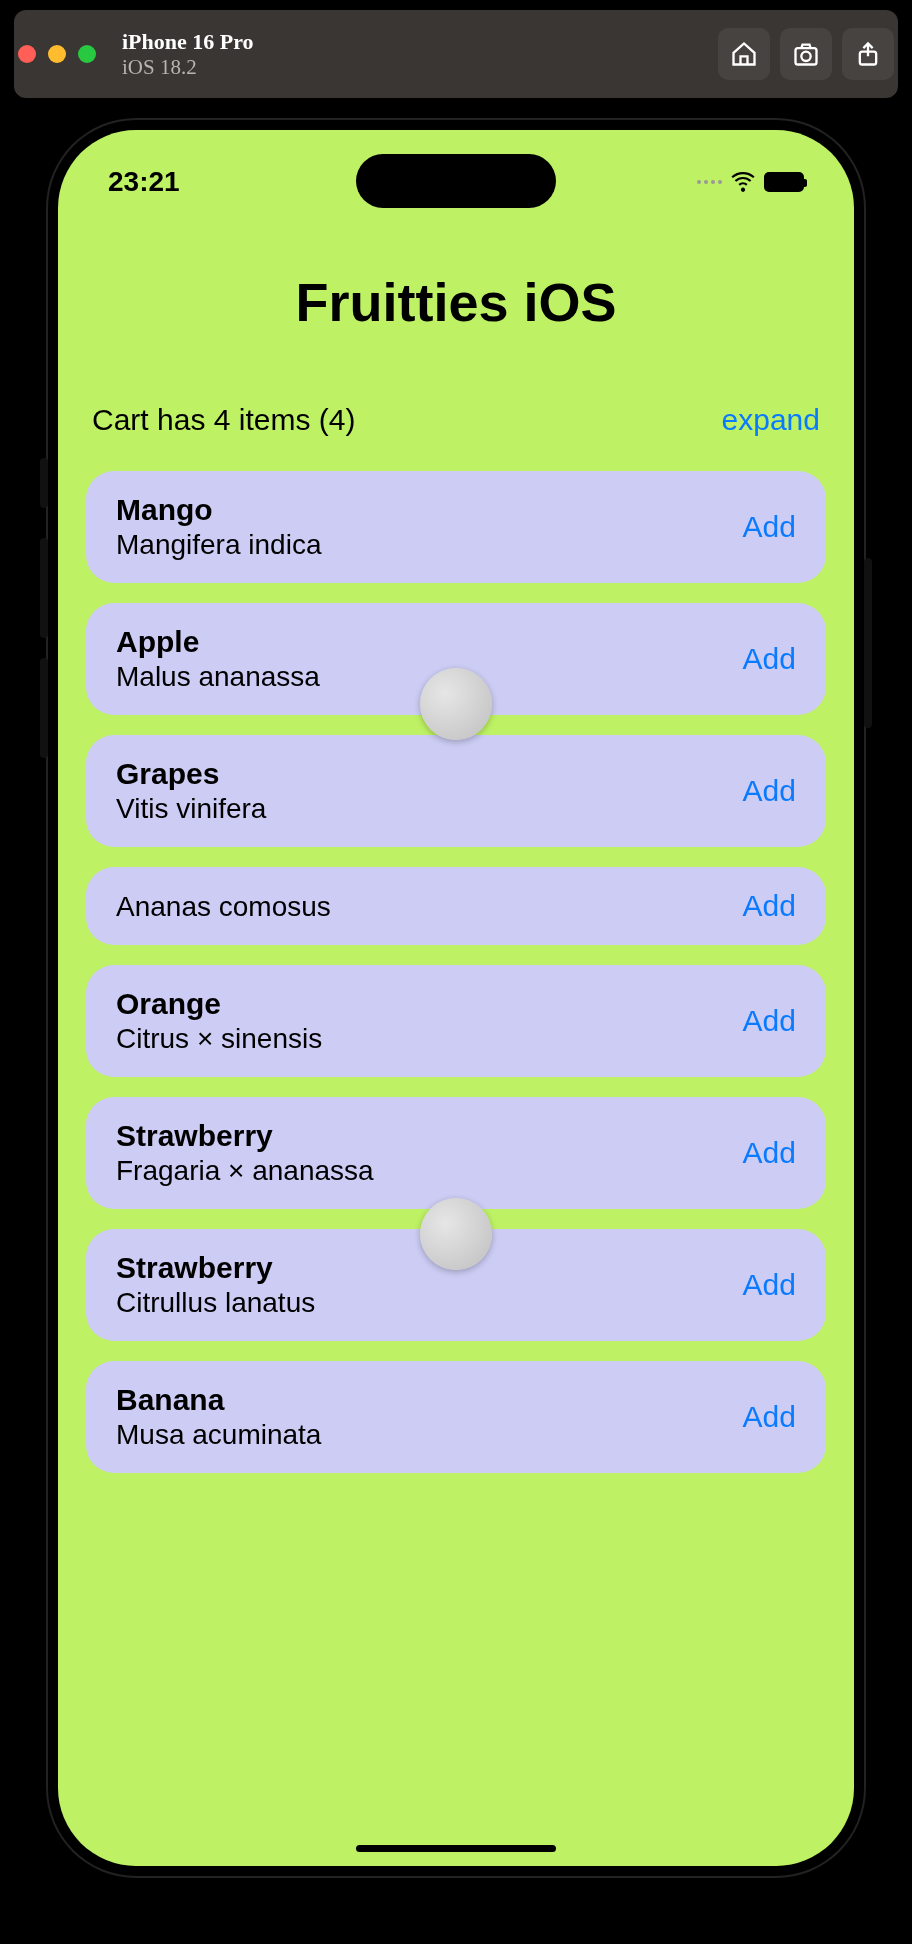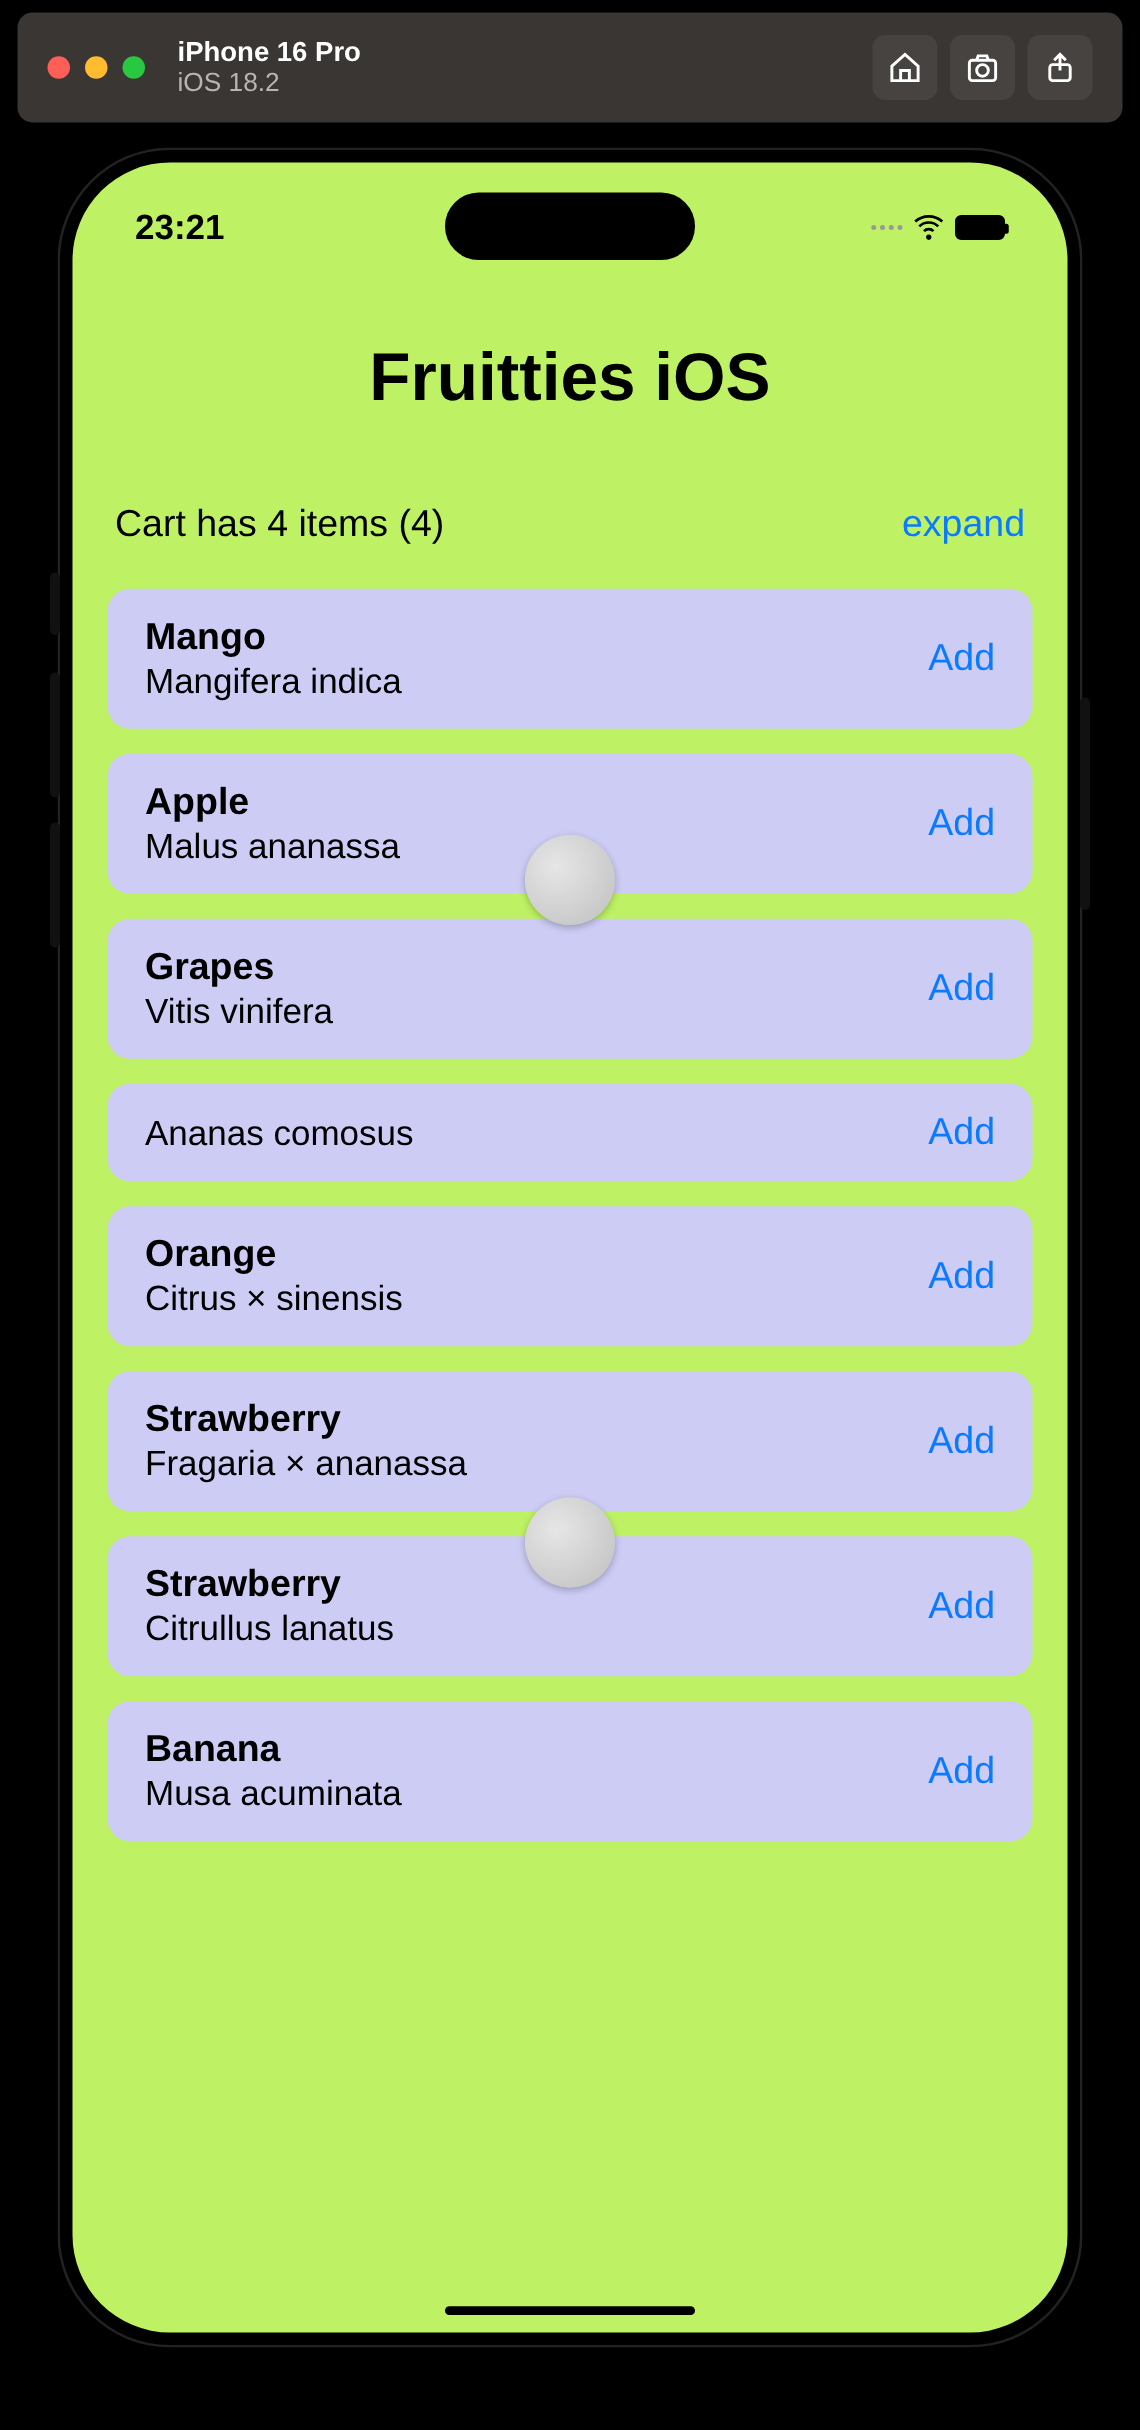--- a/index.html
+++ b/index.html
@@ -13,21 +13,22 @@
 
     
     .sim-chrome {
       background: #3a3634;
       height: 88px;
       border-radius: 12px;
       margin: 10px 14px 0 14px;
       display: flex;
       align-items: center;
       justify-content: space-between;
-      padding: 0 24px;
+      padding: 0 4px;
+      font-family: Liberation Serif, serif;
     }
     .traffic-lights { display: flex; gap: 12px; align-items: center; }
     .tl { width: 18px; height: 18px; border-radius: 50%; }
     .tl.red { background: #ff5f57; }
     .tl.yellow { background: #febc2e; }
     .tl.green { background: #28c840; }
     .sim-title-block { margin-left: 14px; display: flex; flex-direction: column; }
     .sim-title { color: #fff; font-weight: 600; font-size: 22px; }
     .sim-subtitle { color: #b8b4b2; font-size: 21px; }
     .sim-actions { display: flex; gap: 10px; }
@@ -125,21 +126,21 @@
     .expand-btn { color: #0a7aff; font-size: 30px; }
 
     .list {
       padding: 34px 28px 0 28px;
       display: flex;
       flex-direction: column;
       gap: 20px;
     }
     .card {
       background: #ccccf4;
-      border-radius: 18px;
+      border-radius: 28px;
       padding: 22px 30px;
       display: flex;
       justify-content: space-between;
       align-items: center;
     }
     .card-text { display: flex; flex-direction: column; }
     .fruit-name { font-weight: 700; font-size: 30px; }
     .fruit-sci { font-size: 28px; color: #000; margin-top: 2px; }
     .add-btn { color: #0a7aff; font-size: 30px; }
 

